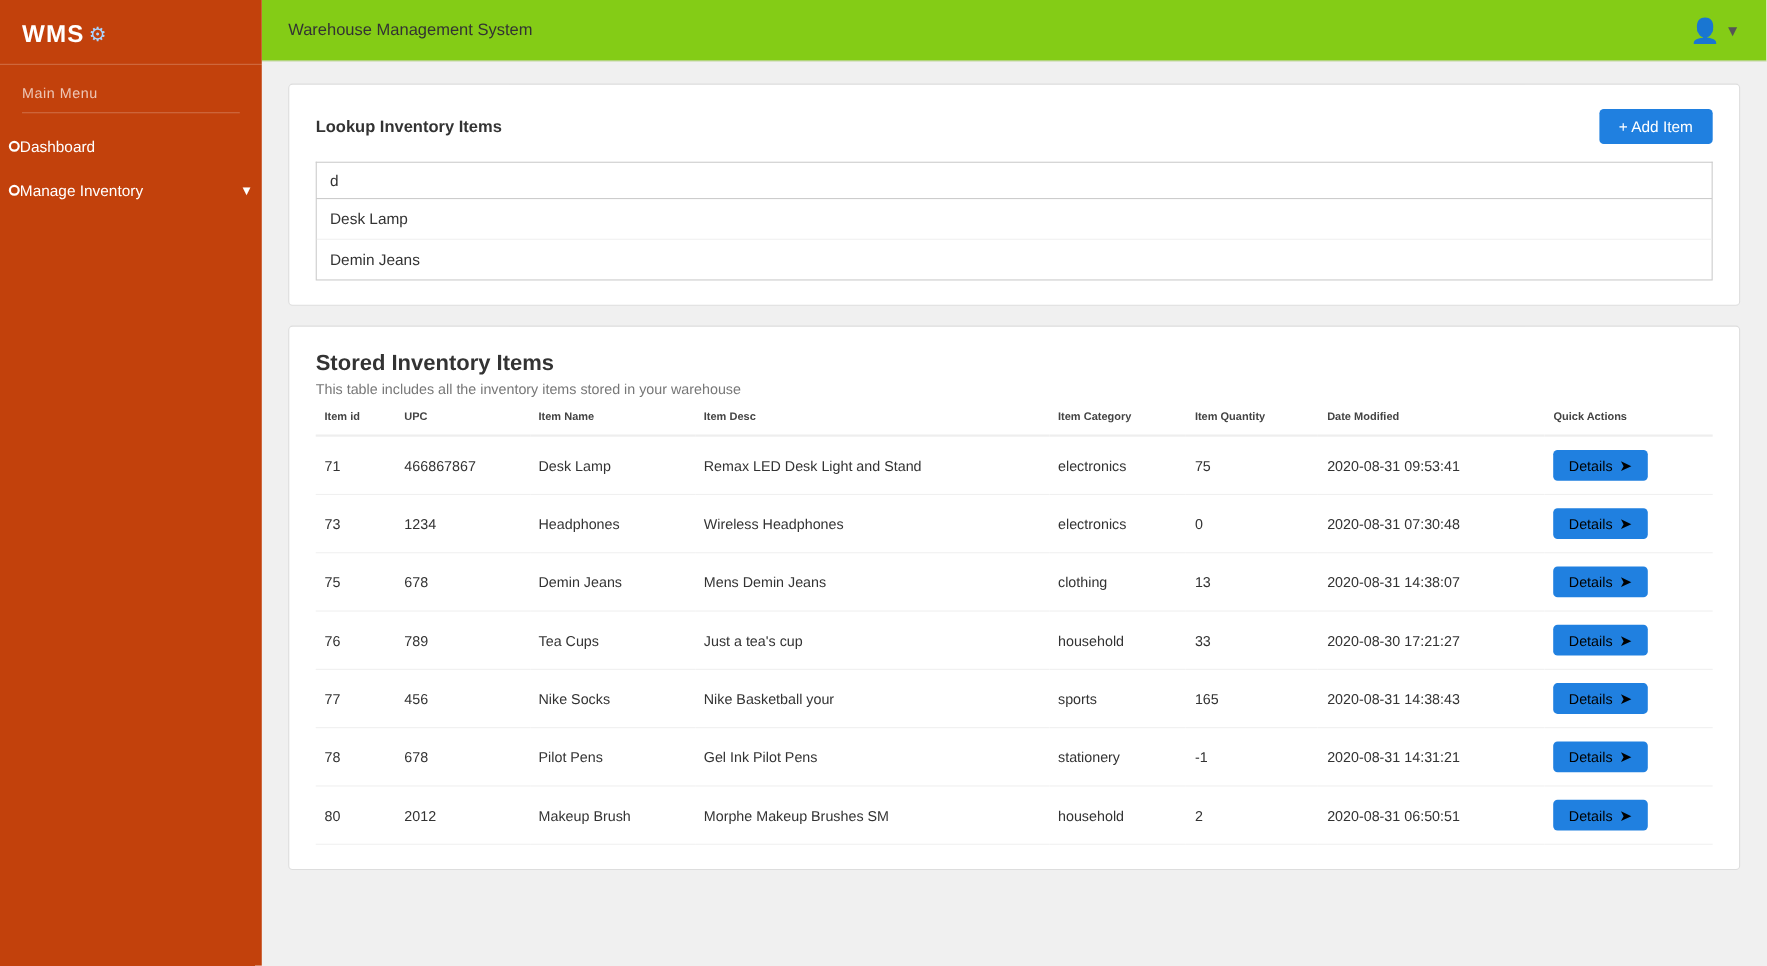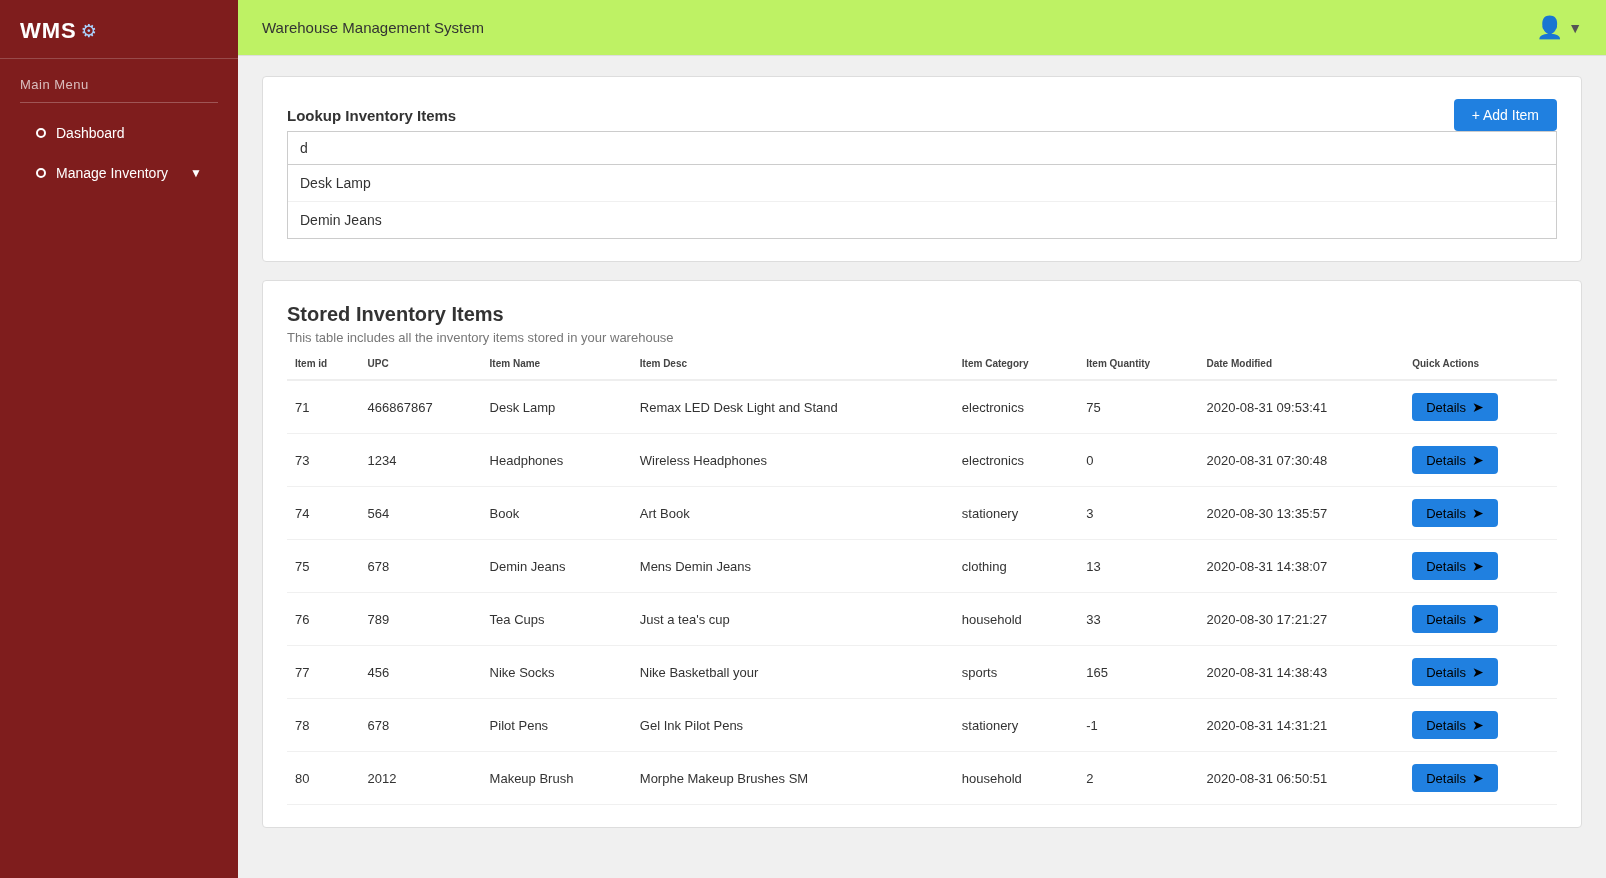--- a/index.html
+++ b/index.html
@@ -2,21 +2,21 @@
 <html><head>
   <meta charset="utf-8">
   <style>
     * { box-sizing: border-box; margin: 0; padding: 0; }
     body { font-family: Arial, sans-serif; font-size: 14px; background: #f0f0f0; display: flex; height: 878px; overflow: hidden; }
 
     
     .sidebar {
       width: 238px;
       min-width: 238px;
-      background: #7f1d1d;
+      background: #c2410c;
       color: white;
       display: flex;
       flex-direction: column;
       height: 100%;
     }
     .sidebar-logo {
       padding: 18px 20px 14px 20px;
       border-bottom: 1px solid rgba(255,255,255,0.2);
       display: flex;
       align-items: center;
@@ -39,25 +39,25 @@
       letter-spacing: 0.5px;
     }
     .sidebar-divider {
       border: none;
       border-top: 1px solid rgba(255,255,255,0.25);
       margin: 0 20px 10px 20px;
     }
     .sidebar-item {
       display: flex;
       align-items: center;
-      padding: 12px 36px;
+      padding: 12px 8px;
       cursor: pointer;
       color: white;
       font-size: 14px;
-      gap: 10px;
+      gap: 0;
     }
     .sidebar-item .dot {
       width: 10px;
       height: 10px;
       border-radius: 50%;
       border: 2px solid white;
       flex-shrink: 0;
     }
     .sidebar-item .chevron {
       margin-left: auto;
@@ -67,21 +67,21 @@
     
     .main-content {
       flex: 1;
       display: flex;
       flex-direction: column;
       overflow: hidden;
     }
 
     
     .topbar {
-      background: #bef264;
+      background: #84cc16;
       border-bottom: 1px solid #ddd;
       padding: 0 24px;
       height: 56px;
       display: flex;
       align-items: center;
       justify-content: space-between;
       flex-shrink: 0;
     }
     .topbar-title {
       font-size: 15px;
@@ -115,20 +115,21 @@
       border-radius: 4px;
       border: 1px solid #ddd;
       padding: 22px 24px;
     }
 
     
     .lookup-header {
       display: flex;
       align-items: center;
       justify-content: space-between;
+      margin-bottom: 16px;
     }
     .lookup-title {
       font-size: 15px;
       font-weight: bold;
       color: #333;
     }
     .add-item-btn {
       background: #2080e0;
       color: white;
       border: none;
@@ -288,30 +289,20 @@
               <td>73</td>
               <td>1234</td>
               <td>Headphones</td>
               <td>Wireless Headphones</td>
               <td>electronics</td>
               <td>0</td>
               <td>2020-08-31 07:30:48</td>
               <td><button class="details-btn">Details <span class="arrow">➤</span></button></td>
             </tr>
             <tr>
-              <td>74</td>
-              <td>564</td>
-              <td>Book</td>
-              <td>Art Book</td>
-              <td>stationery</td>
-              <td>3</td>
-              <td>2020-08-30 13:35:57</td>
-              <td><button class="details-btn">Details <span class="arrow">➤</span></button></td>
-            </tr>
-            <tr>
               <td>75</td>
               <td>678</td>
               <td>Demin Jeans</td>
               <td>Mens Demin Jeans</td>
               <td>clothing</td>
               <td>13</td>
               <td>2020-08-31 14:38:07</td>
               <td><button class="details-btn">Details <span class="arrow">➤</span></button></td>
             </tr>
             <tr>

